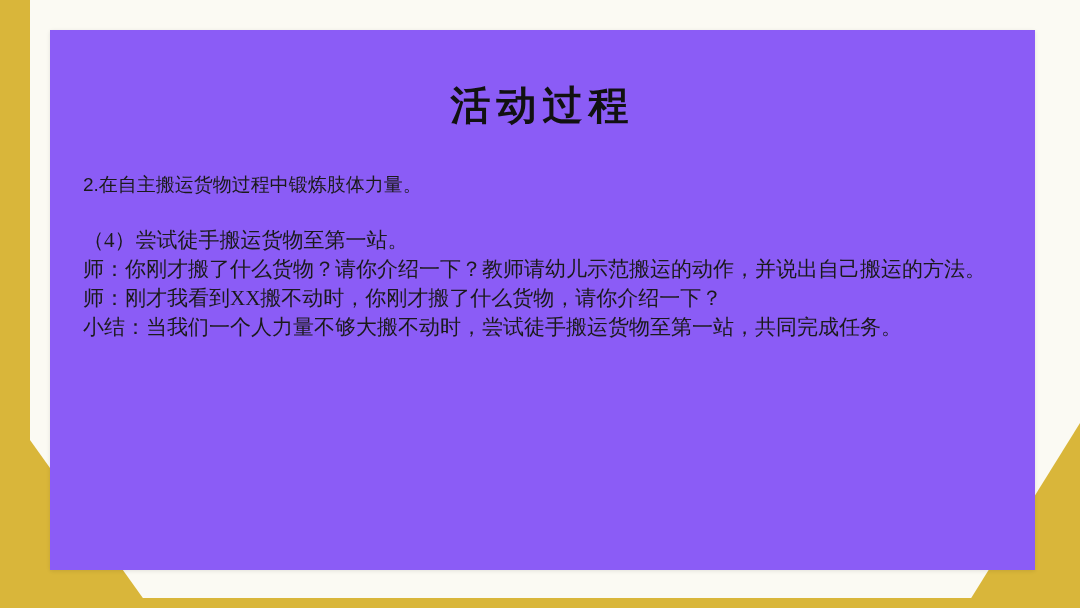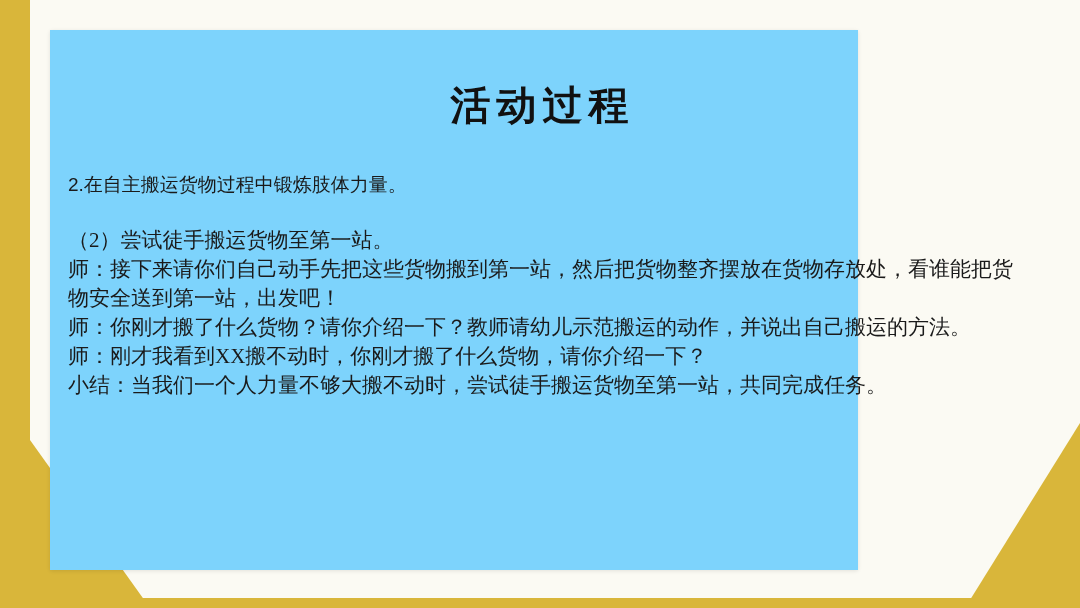--- a/index.html
+++ b/index.html
@@ -51,40 +51,40 @@
     left: 0;
     bottom: 0;
     width: 1080px;
     height: 10px;
     background: #D9B63A;
   }
   .card {
     position: absolute;
     left: 50px;
     top: 30px;
-    width: 808px;
+    width: 985px;
     height: 540px;
-    background: #7dd3fc;
+    background: #8b5cf6;
     box-shadow: 0 1px 4px rgba(0,0,0,0.10);
   }
   .title {
     position: absolute;
     top: 48px;
     left: 0;
     width: 985px;
     text-align: center;
     font-family: "DejaVu Serif", serif;
     font-weight: 900;
     font-size: 40px;
     letter-spacing: 6px;
     color: #111111;
   }
   .body-text {
     position: absolute;
-    left: 18px;
+    left: 33px;
     top: 140px;
     width: 955px;
     color: #1a1a1a;
     font-family: "Liberation Sans", sans-serif;
   }
   .para {
     font-size: 19px;
     line-height: 30px;
     margin: 0 0 0 0;
   }
@@ -110,20 +110,19 @@
   <div class="gold-bottom-wedge"></div>
   <div class="gold-right-wedge"></div>
   <div class="gold-bottom-strip"></div>
 
   <div class="card">
     <div class="title">活动过程</div>
 
     <div class="body-text">
       <p class="para">2.在自主搬运货物过程中锻炼肢体力量。</p>
       <div class="para-gap"></div>
-      <p class="para-serif indent">（2）尝试徒手搬运货物至第一站。</p>
-      <p class="para-serif">师：接下来请你们自己动手先把这些货物搬到第一站，然后把货物整齐摆放在货物存放处，看谁能把货物安全送到第一站，出发吧！</p>
+      <p class="para-serif indent">（4）尝试徒手搬运货物至第一站。</p>
       <p class="para-serif">师：你刚才搬了什么货物？请你介绍一下？教师请幼儿示范搬运的动作，并说出自己搬运的方法。</p>
       <p class="para-serif">师：刚才我看到XX搬不动时，你刚才搬了什么货物，请你介绍一下？</p>
       <p class="para-serif">小结：当我们一个人力量不够大搬不动时，尝试徒手搬运货物至第一站，共同完成任务。</p>
     </div>
   </div>
 </div>
 
 </body></html>

